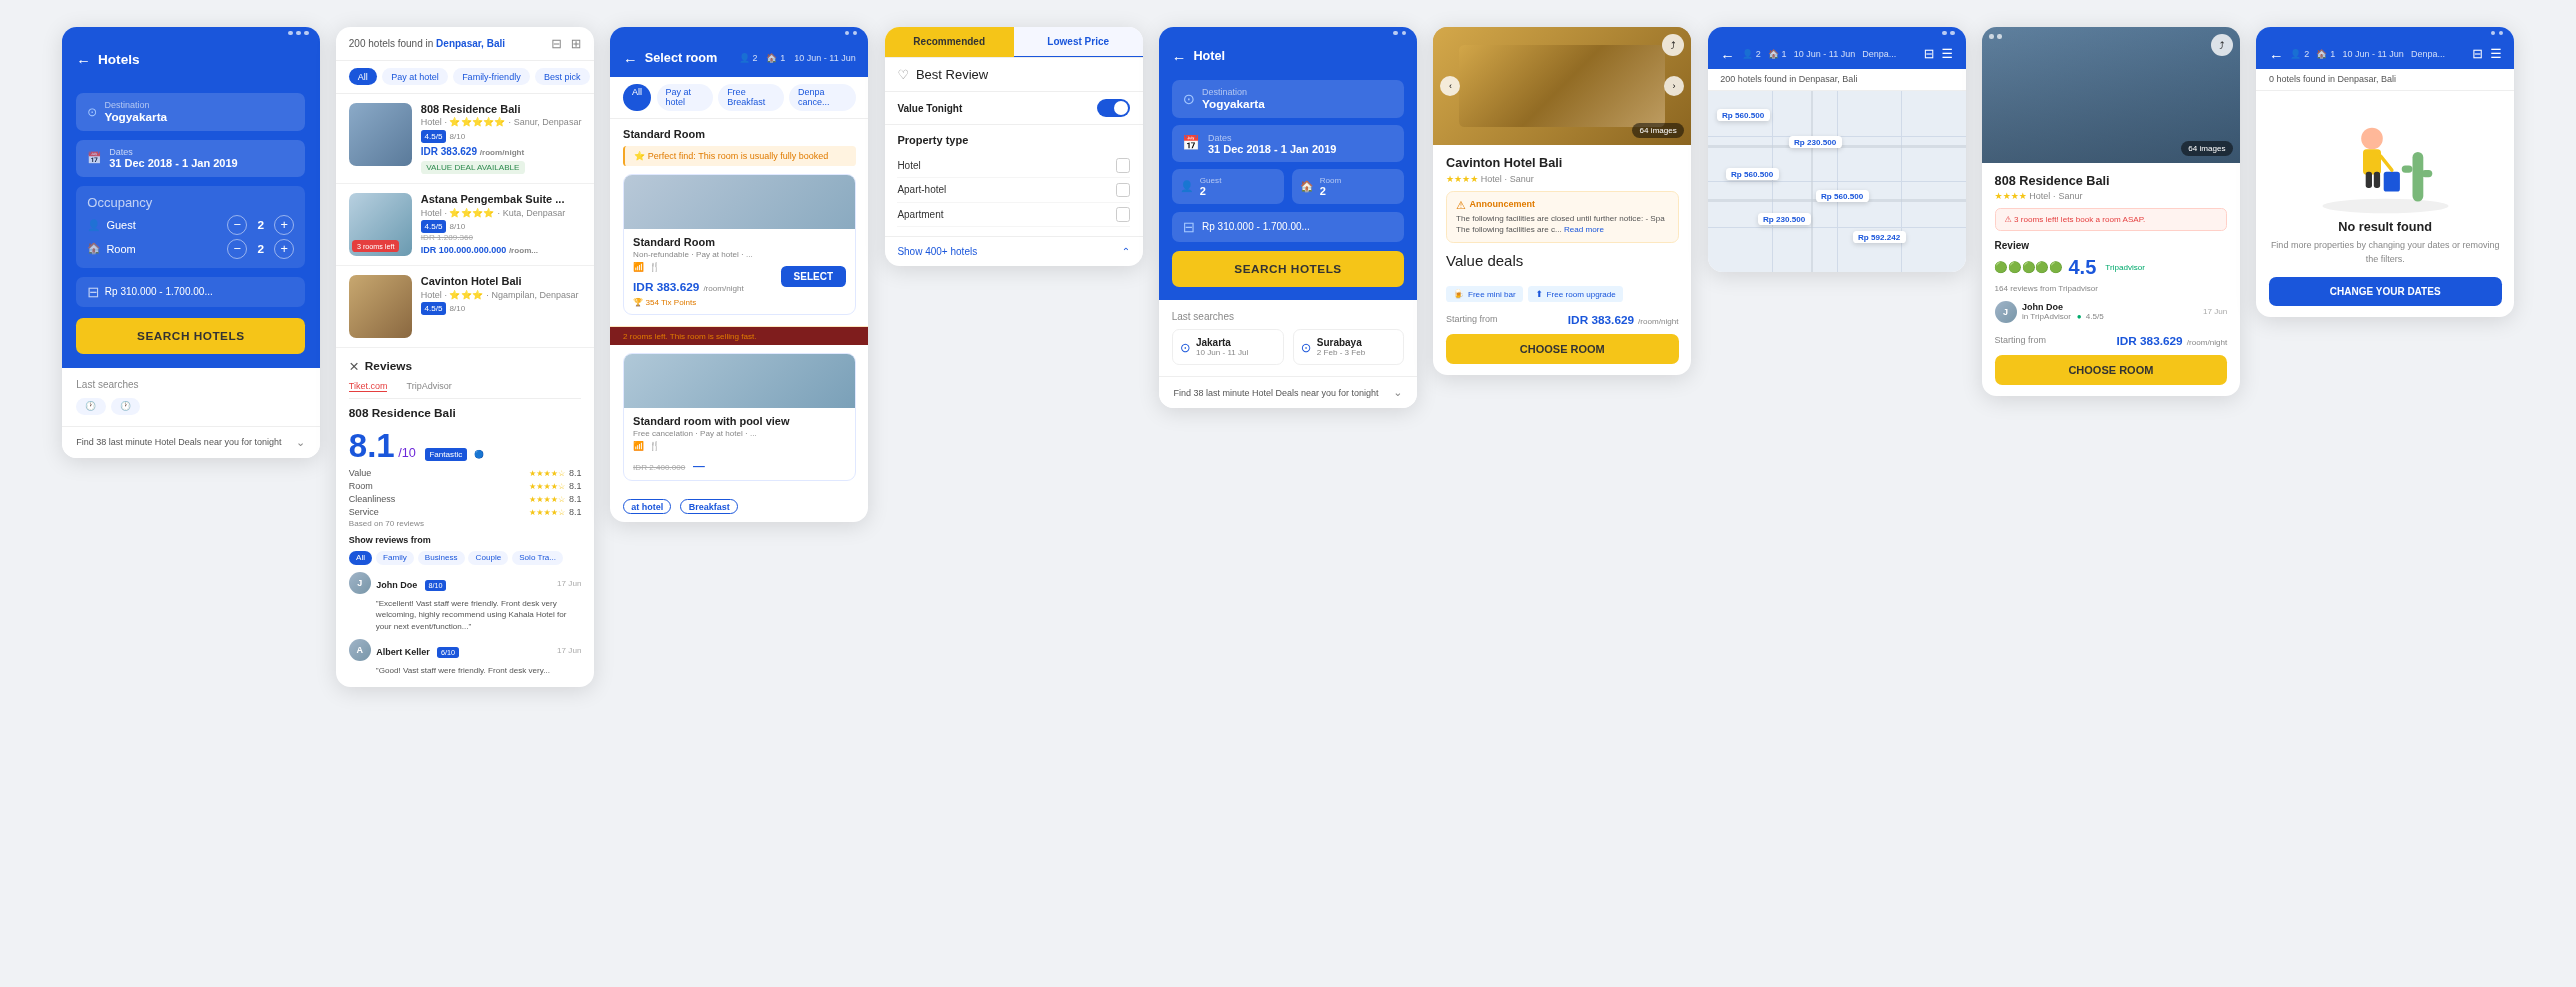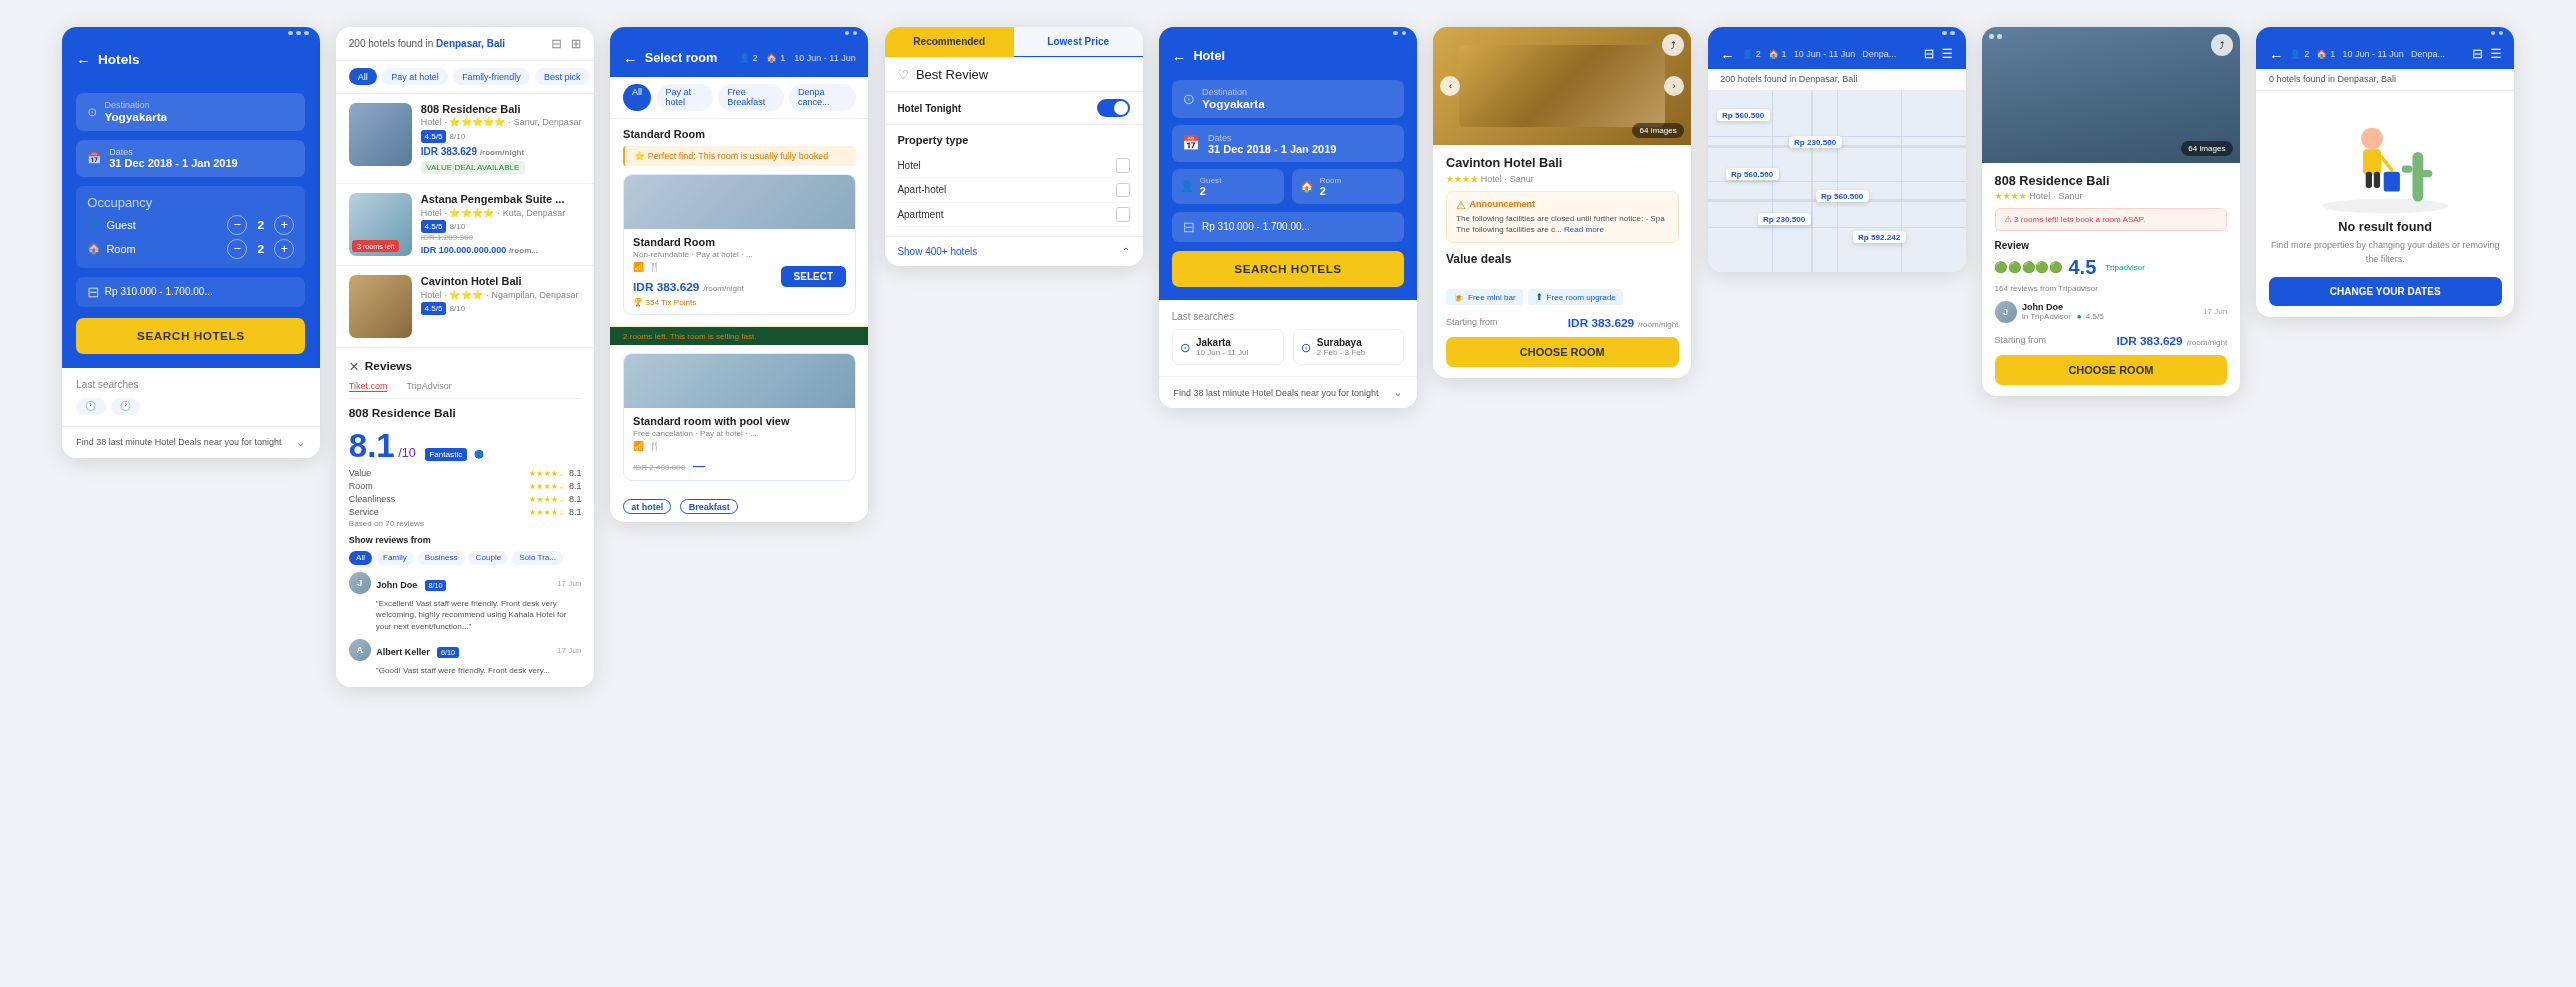--- a/index.html
+++ b/index.html
@@ -299,21 +299,21 @@
       padding: 5.4px 12.7px;
       font-size: 10px;
       font-weight: 600;
       cursor: pointer;
       float: right;
       margin-top: -18px;
     }
     .room-tix { font-size: 8.1px; color: #e07b00; margin-top: 3.6px; }
 
     .selling-fast {
-      background: #14532d;
+      background: #7f1d1d;
       padding: 4.5px 12.7px;
       font-size: 8.1px;
       color: #e07b00;
       border-top: 0.9px solid #fee8c0;
     }
 
     
     .card4 { width: 258px; margin-top: 0; }
 
     .sort-tabs {
@@ -446,21 +446,21 @@
       border-radius: 7.2px;
       padding: 7.2px 9px;
       margin-bottom: 9px;
       border: 0.9px solid #fde8c0;
     }
     .announcement-title { font-size: 9px; font-weight: 700; color: #e07b00; margin-bottom: 3.6px; }
     .announcement-text { font-size: 8.1px; color: #555; line-height: 1.4; }
     .read-more { color: #1a56db; font-size: 8.1px; cursor: pointer; }
 
     .value-deals-section { margin-bottom: 9px; }
-    .value-deals-title { font-size: 12px; font-weight: 700; color: #222; margin-bottom: 23px; }
+    .value-deals-title { font-size: 15px; font-weight: 400; color: #222; margin-bottom: 17px; }
     .deal-tags { display: flex; gap: 5.4px; flex-wrap: wrap; }
     .deal-tag {
       background: #e8f4ff;
       color: #1a56db;
       font-size: 8.1px;
       padding: 2.7px 7.2px;
       border-radius: 3.6px;
       display: flex; align-items: center; gap: 3.6px;
     }
     .deal-tag-icon { font-size: 9px; }
@@ -883,21 +883,21 @@
     <div class="sort-tabs">
       <div class="sort-tab yellow">Recommended</div>
       <div class="sort-tab active">Lowest Price</div>
     </div>
     <div class="best-review-option">
       <span class="heart-icon">♡</span>
       <span class="best-review-text">Best Review</span>
     </div>
 
     <div class="hotel-tonight-toggle">
-      <span class="toggle-label">Hotel Tonight</span>
+      <span class="toggle-label">Value Tonight</span>
       <div class="toggle-switch">
         <div class="toggle-knob"></div>
       </div>
     </div>
 
     <div class="property-type-section">
       <div class="property-type-title">Property type</div>
       <div class="property-type-item">
         <span class="property-type-label">Hotel</span>
         <div class="checkbox"></div>

